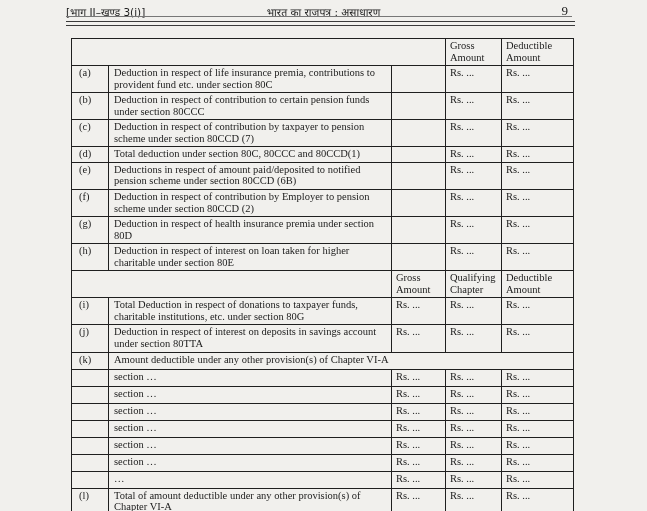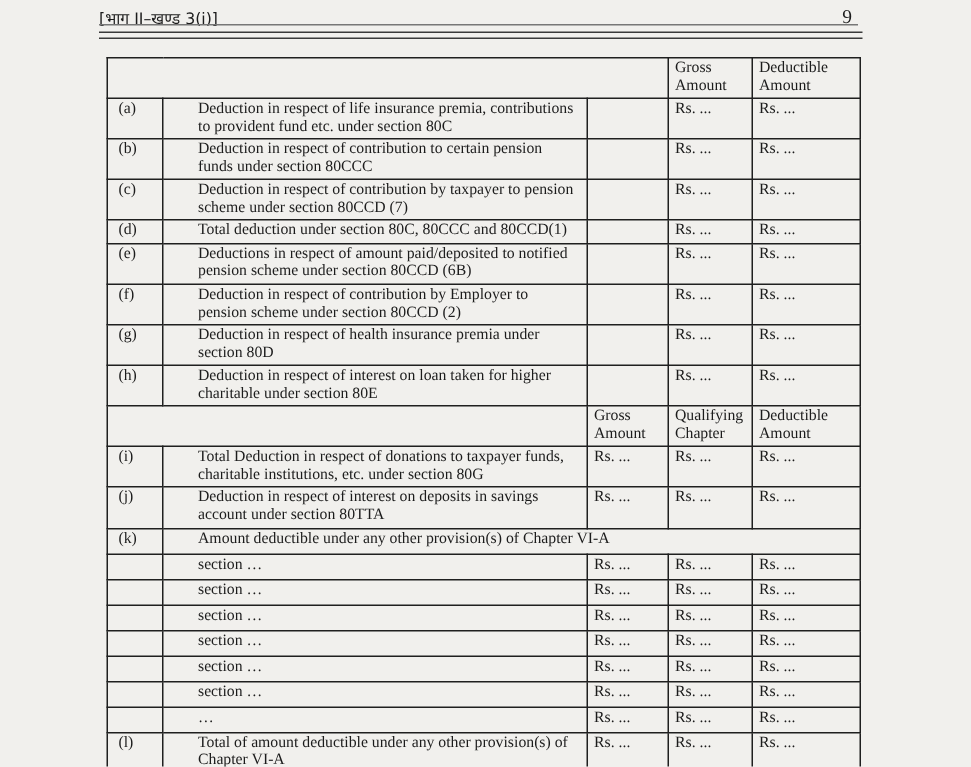--- a/index.html
+++ b/index.html
@@ -74,31 +74,32 @@
     border: 1px solid #1f1f1f;
     vertical-align: top;
     padding: 1px 4px 2px 4px;
     font-family: "Liberation Serif", serif;
     font-size: 10.5px;
     line-height: 1.1;
     color: #1c1c1c;
     overflow: hidden;
   }
   .doc-table td.label-cell { padding-left: 7px; }
-  .doc-table td.desc-cell  { padding-left: 23px; }
+  .doc-table td.desc-cell  { padding-left: 5px; }
   .doc-table td.amount-cell, .doc-table td.amount-header-cell { padding-left: 4px; }
   .doc-table td.single { height: 13px; margin-left: 48px; }
 </style>
 </head>
 <body>
 
 <div class="sheet">
 
   <div class="hdr-left">[भाग II–खण्ड 3(i)]</div>
 
+  <div class="hdr-center">भारत का राजपत्र : असाधारण</div>
 
   <div class="hdr-pagenum">9</div>
 
   <div class="rule-thin"></div>
   <div class="rule-double"></div>
 
   <table class="doc-table">
     <colgroup>
       <col style="width:37px">
       <col style="width:283px">

